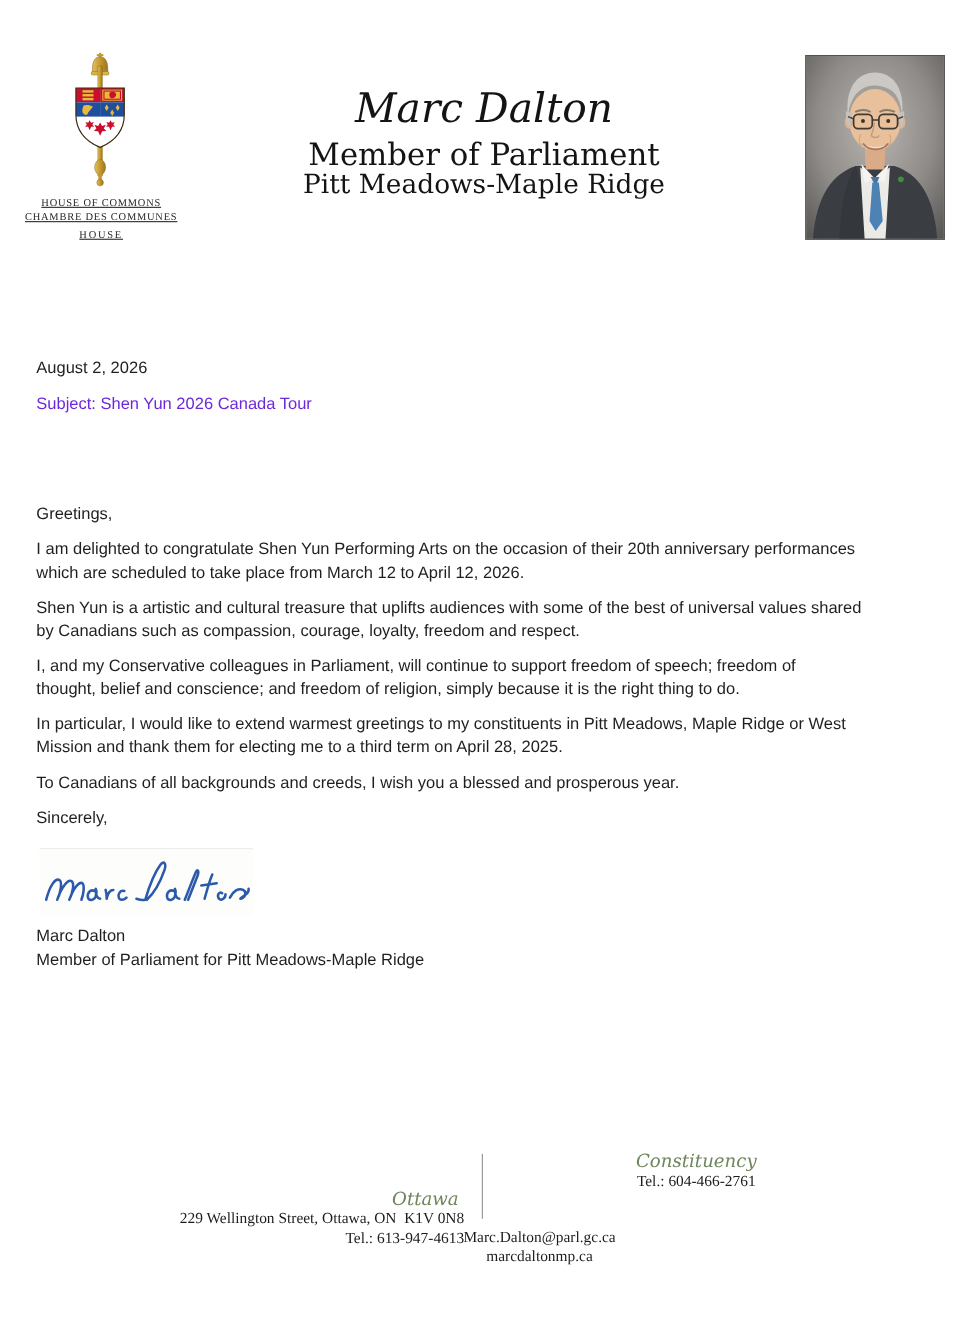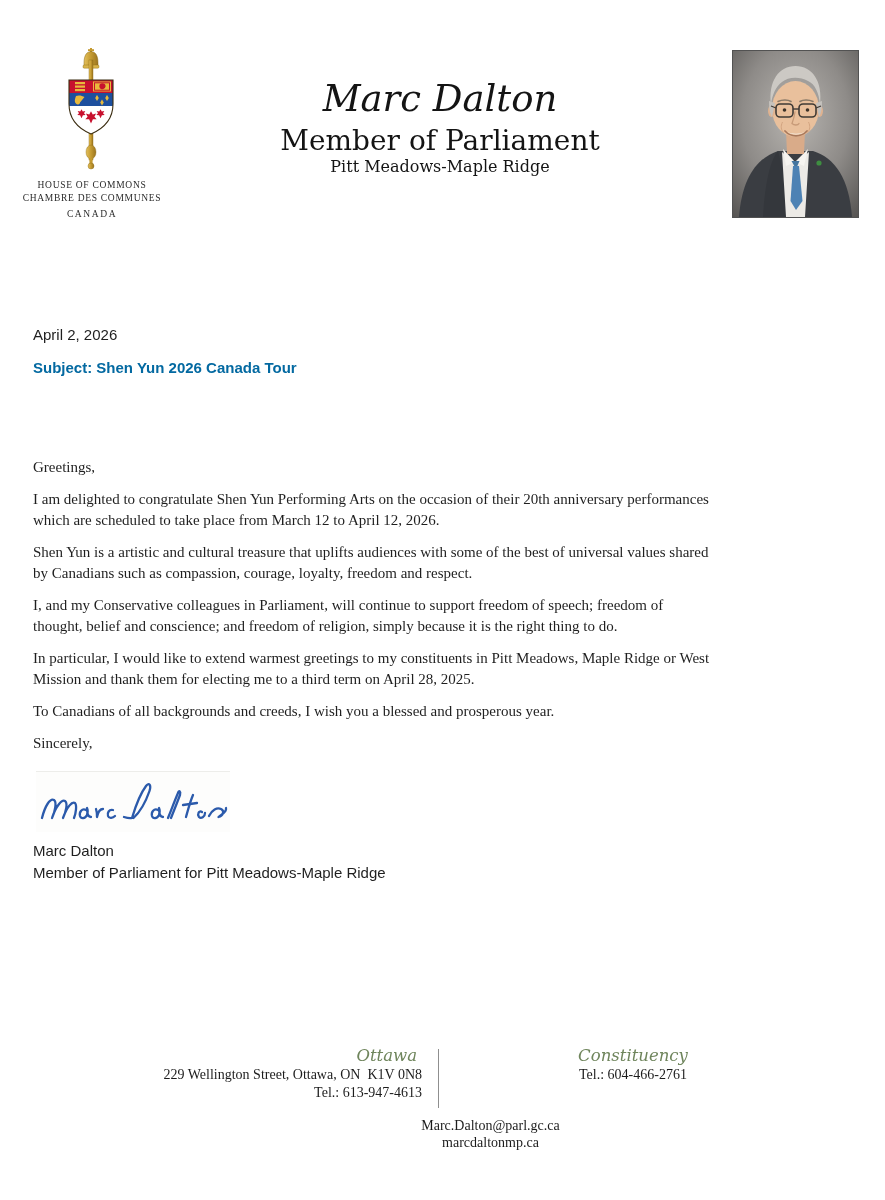--- a/index.html
+++ b/index.html
@@ -4,47 +4,47 @@
 <title>Letter</title>
 <style>
   html,body{margin:0;padding:0;background:#ffffff;}
   .page{position:relative;width:885px;height:1200px;background:#ffffff;overflow:hidden;
         font-family:"Liberation Sans",sans-serif;color:#1f1f1f;}
 
   
   .crest-block{position:absolute;left:17px;top:46px;width:150px;text-align:center;}
   .crest-svg{display:block;margin:0 auto;}
   .crest-text{margin-top:5px;font-family:"Liberation Serif",serif;font-size:9.5px;
-              letter-spacing:0.7px;color:#2b2b2b;line-height:13px;}
+              letter-spacing:0.7px;color:#2b2b2b;line-height:13px;text-decoration:underline;}
   .crest-text .canada-line{margin-top:3px;letter-spacing:1.6px;}
 
   .header-center{position:absolute;left:240px;top:78px;width:400px;text-align:center;color:#141414;}
   .script-name{font-family:"DejaVu Serif",serif;font-style:italic;font-size:37px;line-height:42px;}
   .header-title{margin-top:9px;font-family:"DejaVu Serif",serif;font-size:28px;line-height:24px;}
-  .header-riding{margin-top:2px;font-family:"DejaVu Serif",serif;font-size:16px;line-height:24px;}
+  .header-riding{margin-top:2px;font-family:"DejaVu Serif",serif;font-size:24px;line-height:24px;}
 
   .photo-frame{position:absolute;left:732px;top:50px;width:127px;height:168px;
                border:1px solid #525252;box-sizing:border-box;background:#8e8b88;}
   .photo-frame svg{display:block;}
 
   
   .date-line{position:absolute;left:33px;top:326px;font-size:15px;}
-  .subject-line{position:absolute;left:33px;top:359px;font-size:15px;font-weight:700;color:#0369a1;}
+  .subject-line{position:absolute;left:33px;top:359px;font-size:15px;font-weight:400;color:#6d28d9;}
 
   .letter-body{position:absolute;left:33px;top:457px;width:822px;font-size:15px;line-height:21px;}
-  .letter-body p{margin:0 0 11px 0;white-space:pre-line;font-family:Liberation Serif, serif;}
+  .letter-body p{margin:0 0 11px 0;white-space:pre-line;}
 
   .signature-wrap{position:absolute;left:36px;top:771px;width:194px;height:60px;
                   background:#fdfdfc;border-top:1px solid #ededea;}
   .signer-block{position:absolute;left:33px;top:840px;font-size:15px;line-height:22px;}
 
   
   .footer-label{font-family:"DejaVu Serif",serif;font-style:italic;font-size:16.5px;line-height:21px;}
   .footer-col{font-family:"Liberation Serif",serif;font-size:14px;line-height:18px;color:#1c1c1c;}
-  .footer-ottawa{position:absolute;left:120px;top:1045px;width:302px;text-align:right;}
+  .footer-ottawa{position:absolute;left:120px;top:1079px;width:302px;text-align:right;}
   .footer-ottawa .footer-label{padding-right:5px;}
   .footer-divider{position:absolute;left:438px;top:1049px;width:1px;height:59px;background:#8f8f8f;}
   .footer-const{position:absolute;left:463px;top:1045px;width:340px;text-align:center;}
   .footer-center{position:absolute;left:0;top:1117px;width:885px;text-align:center;
                  font-family:"Liberation Serif",serif;font-size:14px;line-height:17px;color:#1c1c1c;padding-left:48px;}
   .addr{white-space:pre-wrap;}
 </style>
 </head>
 <body>
 
@@ -100,21 +100,21 @@
               <path d="M0,-4.2 L1.3,-1.9 L3.8,-2.6 L2.5,-0.2 L4.2,1.6 L1.4,1.7 L0,4.8 L-1.4,1.7 L-4.2,1.6 L-2.5,-0.2 L-3.8,-2.6 L-1.3,-1.9 Z"></path>
             </g>
           </g>
         </g>
         <path d="M0,0 H44 V24 C44,38 36,48 22,54 C8,48 0,38 0,24 Z" fill="none" stroke="#3a2c10" stroke-width="1.1"></path>
       </g>
     </svg>
     <div class="crest-text">
       <div>HOUSE OF COMMONS</div>
       <div>CHAMBRE DES COMMUNES</div>
-      <div class="canada-line">CANADA</div>
+      <div class="canada-line">HOUSE</div>
     </div>
   </div>
 
   <div class="header-center">
     <div class="script-name">Marc Dalton</div>
     <div class="header-title">Member of Parliament</div>
     <div class="header-riding">Pitt Meadows-Maple Ridge</div>
   </div>
 
   <div class="photo-frame">
@@ -158,21 +158,21 @@
 
       <path d="M62,61 C61,67 60,70 59,72.5 C61,74.5 65,74.5 66,72.5" stroke="#c79a78" stroke-width="1.3" fill="none" stroke-linecap="round"></path>
       <path d="M52,80 C58,86.5 68,86.5 74,80" stroke="#a9795c" stroke-width="1.8" fill="none" stroke-linecap="round"></path>
       <path d="M53.5,80.5 C59,84.5 67,84.5 72.5,80.5 C67,83.5 59,83.5 53.5,80.5 Z" fill="#f3ece3"></path>
       <path d="M49.5,71 C47.5,75 48,79 50.5,81.5 M75.5,71 C77.5,75 77,79 74.5,81.5" stroke="#d3a581" stroke-width="1" fill="none"></path>
 
       <circle cx="86" cy="112" r="2.6" fill="#3e8e41"></circle>
     </svg>
   </div>
 
-  <div class="date-line">April 2, 2026</div>
+  <div class="date-line">August 2, 2026</div>
   <div class="subject-line">Subject: Shen Yun 2026 Canada Tour</div>
 
   <div class="letter-body">
     <p>Greetings,</p>
     <p>I am delighted to congratulate Shen Yun Performing Arts on the occasion of their 20th anniversary performances
 which are scheduled to take place from March 12 to April 12, 2026.</p>
     <p>Shen Yun is a artistic and cultural treasure that uplifts audiences with some of the best of universal values shared
 by Canadians such as compassion, courage, loyalty, freedom and respect.</p>
     <p>I, and my Conservative colleagues in Parliament, will continue to support freedom of speech; freedom of
 thought, belief and conscience; and freedom of religion, simply because it is the right thing to do.</p>

